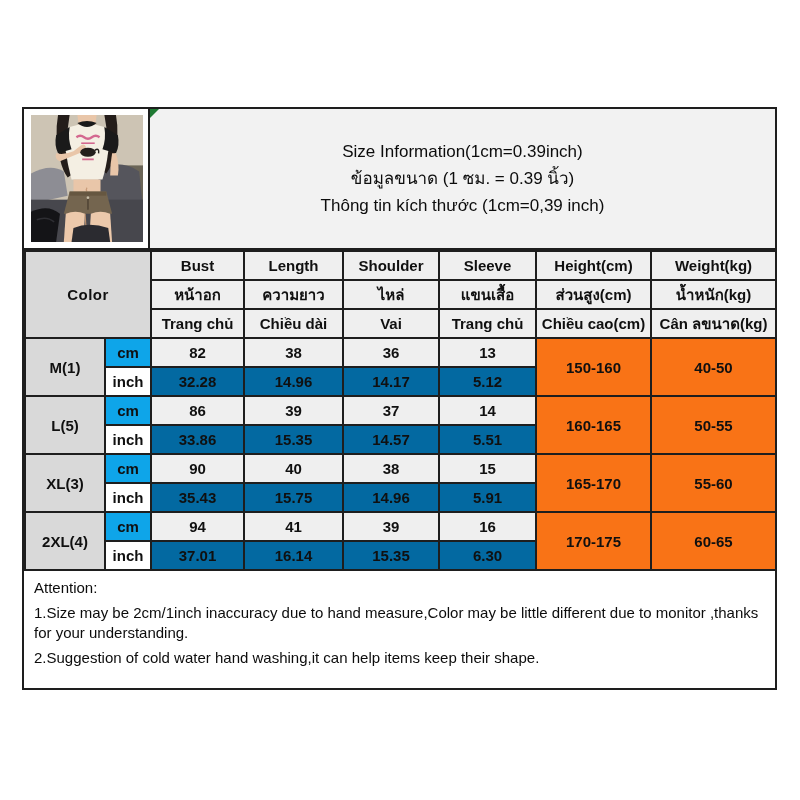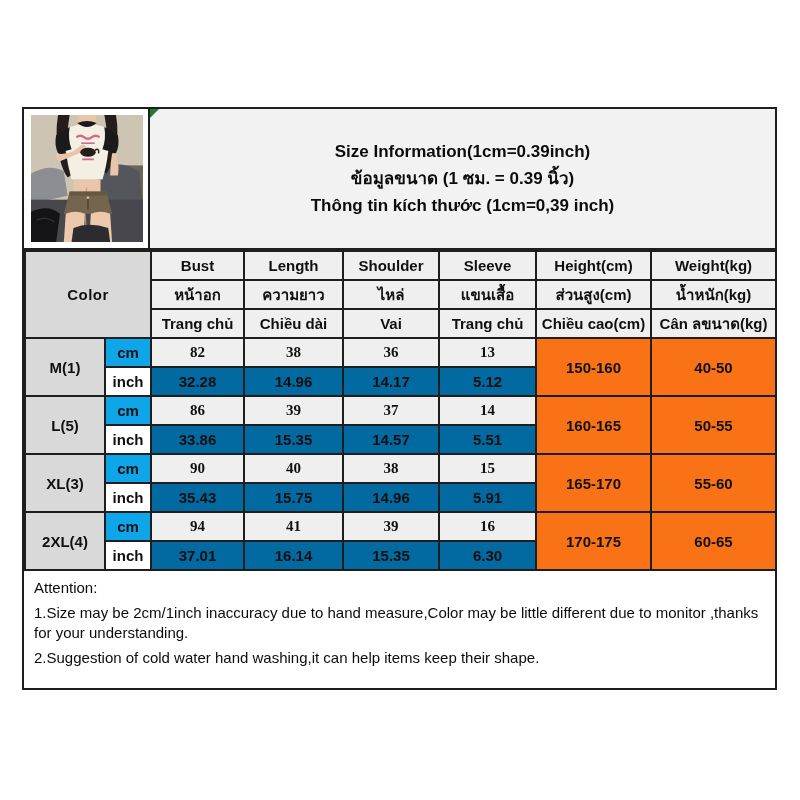--- a/index.html
+++ b/index.html
@@ -20,34 +20,34 @@
   .photo-cell svg { width:100%; height:100%; display:block; }
   .title-cell {
     flex:1; position:relative; background:#f2f2f2;
     display:flex; flex-direction:column; justify-content:center; align-items:center;
     gap:3px; padding:0 10px; text-align:center;
   }
   .corner-marker {
     position:absolute; top:0; left:0; width:0; height:0;
     border-top:9px solid #1f7a33; border-right:9px solid transparent;
   }
-  .title-line { font-weight:bold; font-size:17px; line-height:24px; color:#0c0c0c; }
+  .title-line { font-weight:normal; font-size:17px; line-height:24px; color:#0c0c0c; }
 
   table.size-table { border-collapse:collapse; table-layout:fixed; width:100%; flex:0 0 auto; }
   table.size-table td {
     border:2px solid #1e1e1e; text-align:center; vertical-align:middle;
     font-weight:bold; font-size:15px; color:#101010; padding:0; height:27px;
     overflow:hidden; white-space:nowrap;
   }
   td.size-cell  { background:#d9d9d9; font-size:29px; letter-spacing:0.5px; }
   td.hdr        { background:#efefef; }
   td.row-label  { background:#d9d9d9; font-size:16px; }
   td.unit-cm    { background:#0ea5e9; }
   td.unit-inch  { background:#ffffff; }
-  td.val-cm     { background:#efefef;font-family:Liberation Serif, serif; }
+  td.val-cm     { background:#efefef; }
   td.val-inch   { background:#0369a1; }
   td.range      { background:#f97316; }
 
   .attention {
     flex:1; padding:3px 6px 0 6px; font-size:15px; line-height:1.38;
     font-weight:normal; color:#0c0c0c; background:#ffffff;
   }
   .attention div { margin:4px; }
 </style>
 </head>

